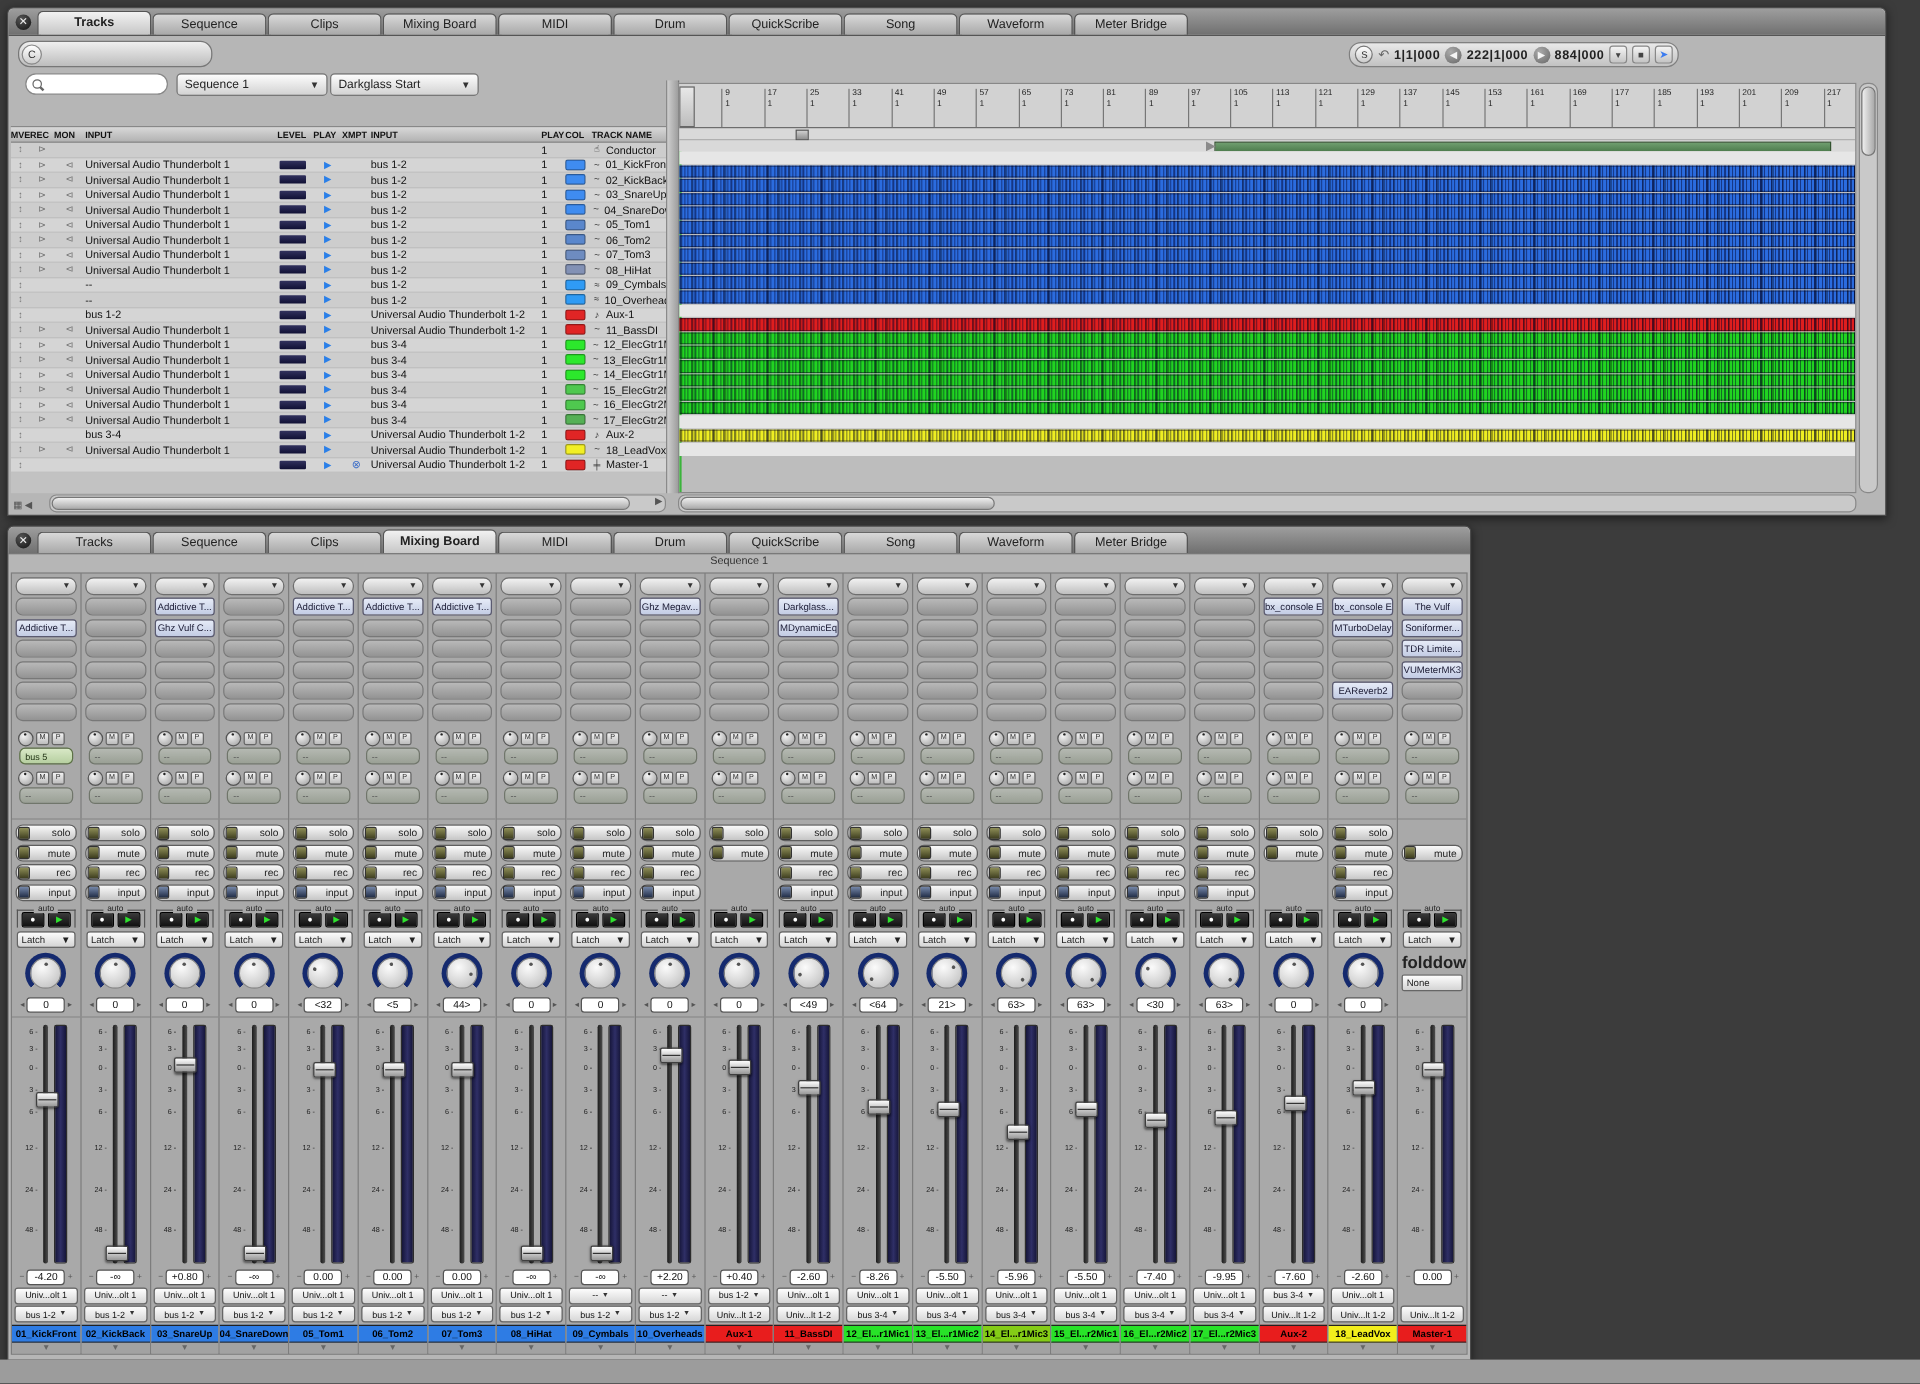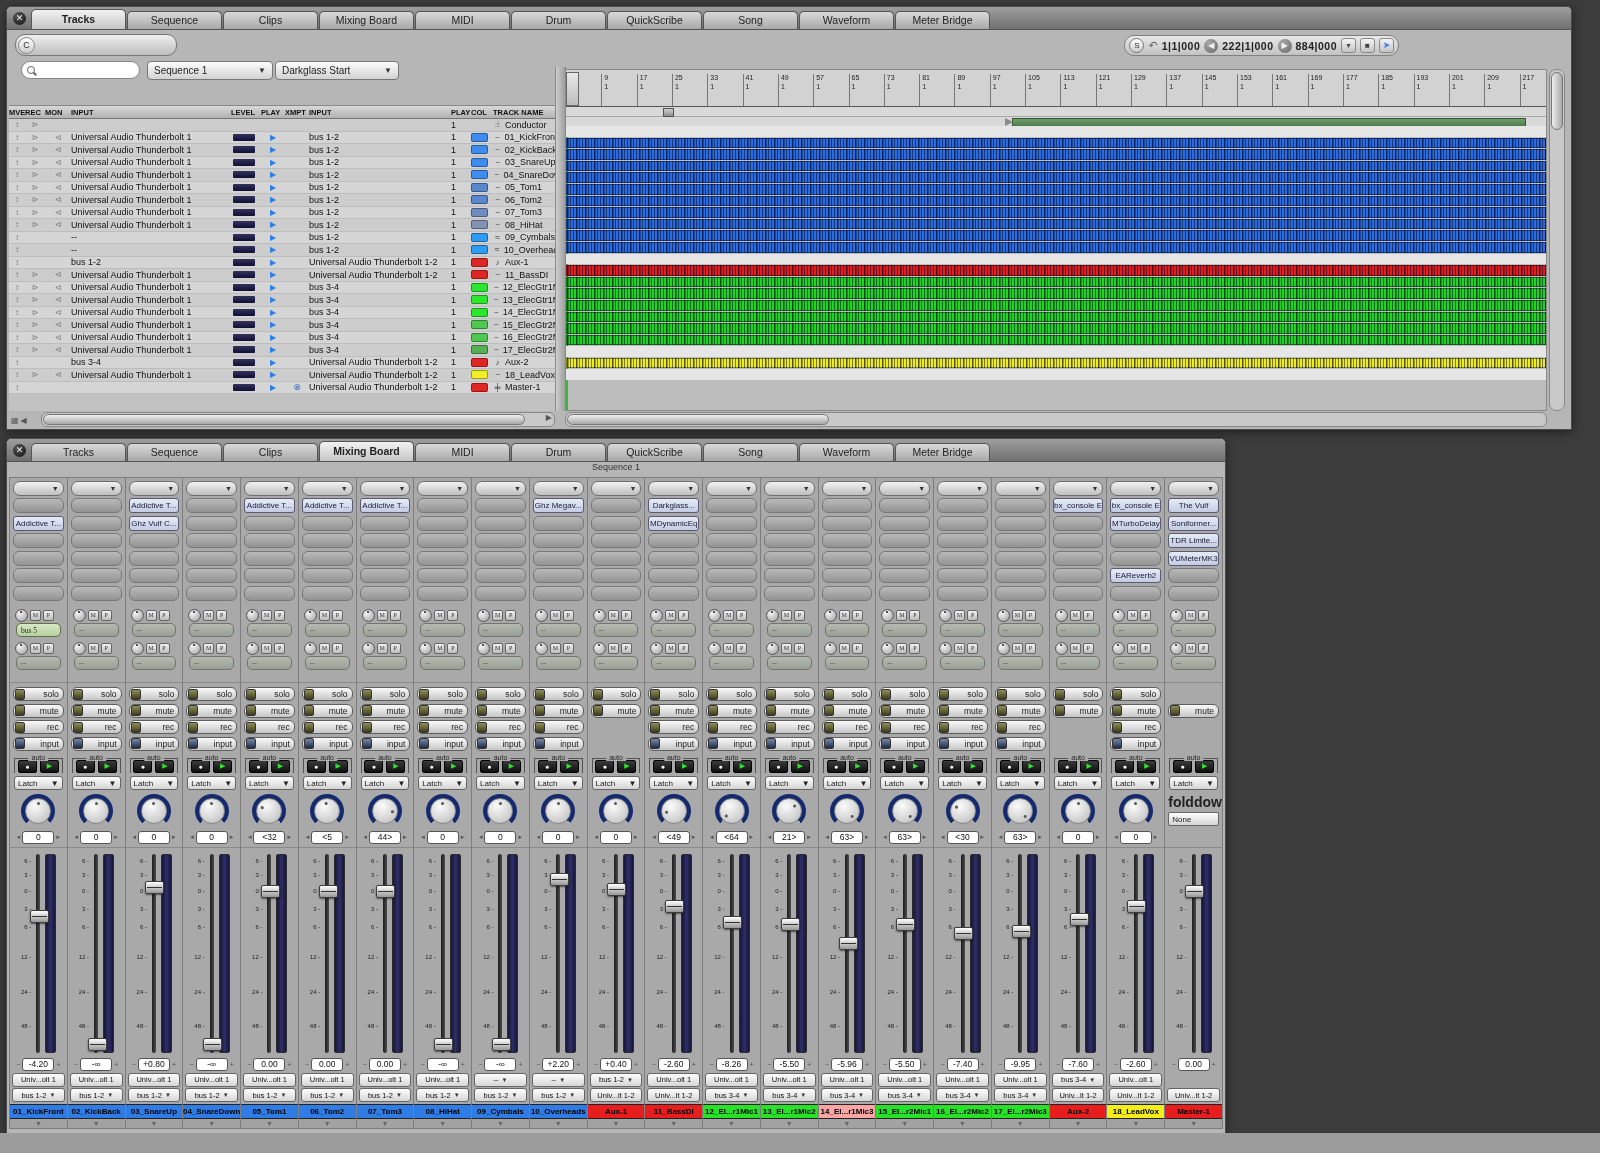--- a/index.html
+++ b/index.html
@@ -79,21 +79,21 @@
   .cornerbox{position:absolute;left:4px;bottom:2px;width:26px;height:13px;display:flex;gap:2px;align-items:center;font-size:8px;color:#555;}
   
   .mixseq{height:13px;text-align:center;font-size:9px;color:#333;}
   .strips{position:absolute;left:2px;right:2px;top:38px;bottom:4px;display:grid;grid-template-columns:repeat(21,1fr);gap:1px;background:#7d7d7d;padding:1px;}
   .strip{background:#a9a9a9;display:flex;flex-direction:column;overflow:hidden;}
   .cfg{height:13px;margin:3px 3px 2px;border-radius:7px;background:linear-gradient(#f2f2f2,#bfbfbf);border:1px solid #6e6e6e;
        display:flex;align-items:center;justify-content:flex-end;padding-right:4px;font-size:7px;color:#333;}
   .ins{height:13px;margin:0 3px 2.5px;border-radius:6px;background:linear-gradient(#b9b9b9,#939393);border:1px solid #787878;
        font-size:8px;color:#1a1a33;display:flex;align-items:center;justify-content:center;overflow:hidden;white-space:nowrap;}
   .ins.filled{background:linear-gradient(#e6ebf7,#c3ccE4);border-color:#5a5a70;border-radius:3px;}
-  .sends{margin:5px 2px 2px;font-family:Liberation Serif, serif;}
+  .sends{margin:5px 2px 2px;}
   .srow{height:14px;display:flex;align-items:center;gap:2px;padding-left:3px;}
   .sknob{width:11px;height:11px;border-radius:50%;background:radial-gradient(circle at 35% 30%,#f5f5f5,#9c9c9c);border:1px solid #555;position:relative;}
   .sknob::after{content:"";position:absolute;width:2px;height:2px;border-radius:50%;background:#222;left:4px;top:1px;}
   .mp{width:9px;height:9px;border-radius:2px;background:linear-gradient(#f2f2f2,#bdbdbd);border:1px solid #666;
       font-size:6px;line-height:9px;text-align:center;color:#333;}
   .sdest{height:12px;margin:1px 4px 4px;border-radius:5px;background:linear-gradient(#b5b9b2,#9aA095);border:1px solid #70766b;
          font-size:7.5px;color:#555;display:flex;align-items:center;padding-left:4px;overflow:hidden;white-space:nowrap;}
   .sdest.on{background:linear-gradient(#d8e8c6,#b6cfa0);color:#1e3012;border-color:#5d7247;}
   .btns{margin-top:6px;border-top:1px solid #8a8a8a;padding-top:4px;}
   .tbtn{height:12px;margin:0 3px 2.5px;border-radius:6px;background:linear-gradient(#fafafa,#c6c6c6);border:1px solid #5e5e5e;
@@ -2350,21 +2350,21 @@
           <span class="vbox">-5.96</span>
           <span class="tinyar">+</span>
         </div>
         <div class="iorow">
           <span>Univ...olt 1</span>
         </div>
         <div class="iorow">
           <span>bus 3-4</span>
           <span class="car">▼</span>
         </div>
-        <div class="nrow" style="background: #fca5a5;">14_El...r1Mic3</div>
+        <div class="nrow" style="background: #84cc16;">14_El...r1Mic3</div>
         <div class="ddrow">▼</div>
       </div>
       <div class="strip">
         <div class="cfg">
           <span class="car">▼</span>
         </div>
         <div class="ins"></div>
         <div class="ins"></div>
         <div class="ins"></div>
         <div class="ins"></div>

